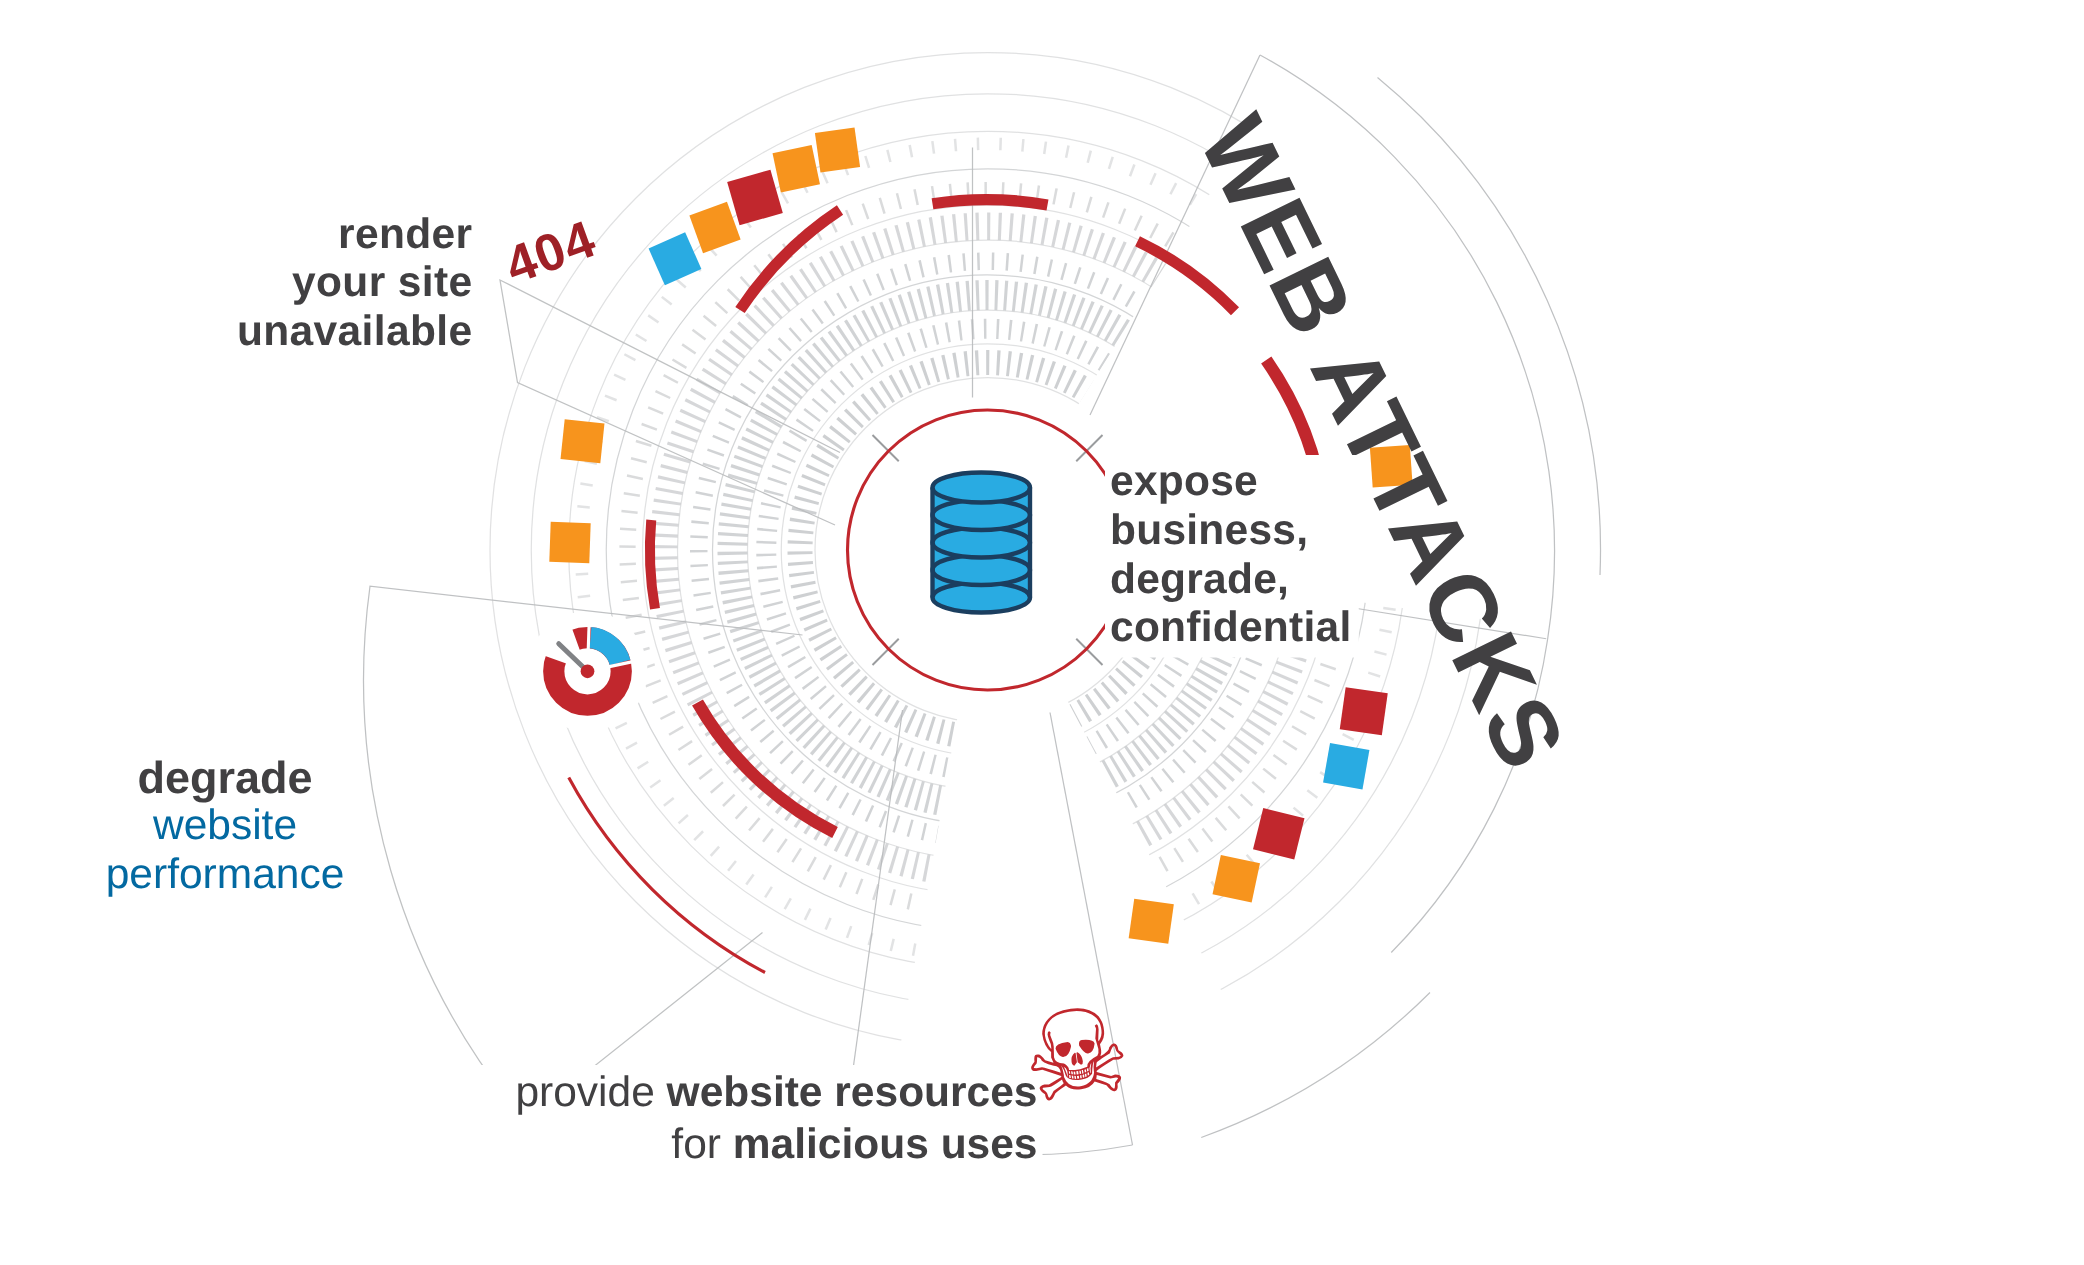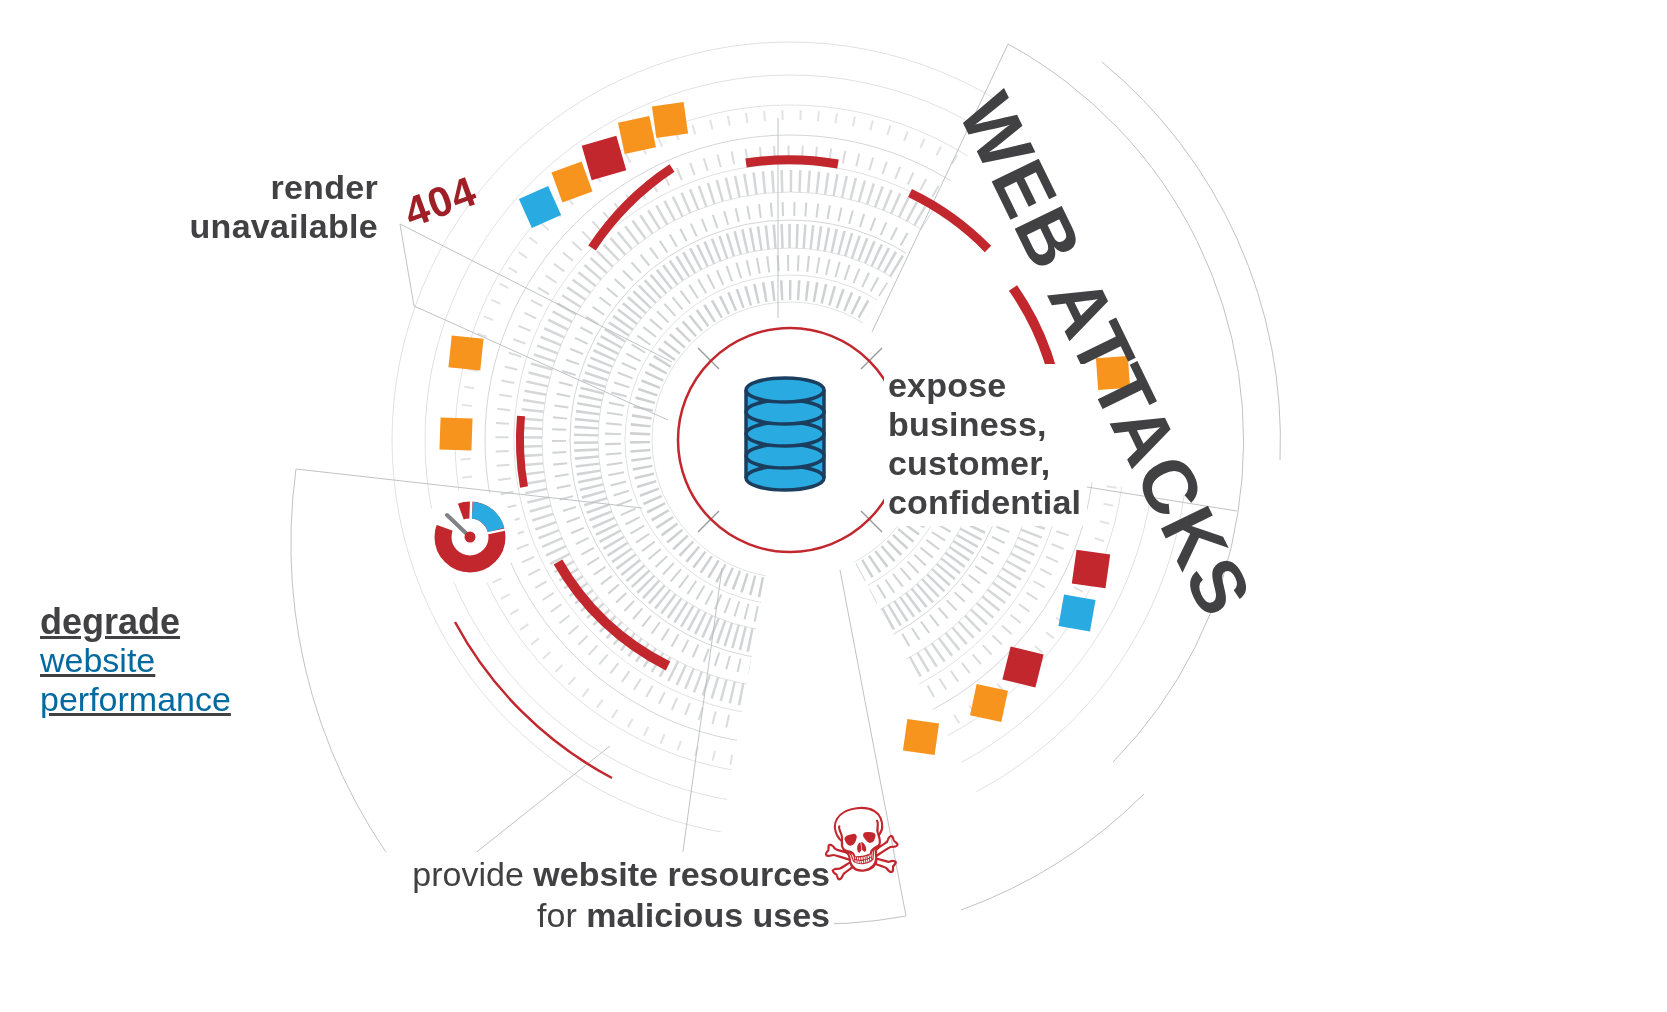--- a/index.html
+++ b/index.html
@@ -20,21 +20,21 @@
   }
   .title-label {
     left:1020px; top:80px; transform:rotate(64deg); transform-origin:0 0;
     font-weight:700; font-size:76px; letter-spacing:2px; white-space:nowrap;
     color:#414042;
   }
   .expose-label {
     left:884px; top:332px; font-weight:700; font-size:34px; line-height:39px;
     background:#ffffff; padding:2px 6px 4px 4px; letter-spacing:.2px;margin-top:32px;
   }
-  .degrade-label { left:40px; top:602px; width:280px; text-align:left; line-height:39px;text-decoration:underline; }
+  .degrade-label { left:40px; top:602px; width:280px; text-align:center; line-height:39px; }
   .degrade-label .strong { font-weight:700; font-size:36px; color:#414042; }
   .degrade-label .soft { font-weight:400; font-size:34px; color:#0369a1; }
   .provide-label {
     left:304px; top:852px; width:522px; text-align:right;
     font-size:34px; line-height:41px; background:#ffffff; padding:2px 4px;
   }
   .provide-label b { font-weight:700; }
   .skull {
     left:818px; top:796px; font-size:96px; color:#c1272d;
     transform:rotate(-8deg);
@@ -147,31 +147,32 @@
       <ellipse cx="785" cy="434" rx="39" ry="12" fill="#29abe2" stroke="#1b3e5f" stroke-width="3.5"></ellipse>
       <ellipse cx="785" cy="412" rx="39" ry="12" fill="#29abe2" stroke="#1b3e5f" stroke-width="3.5"></ellipse>
       <ellipse cx="785" cy="390" rx="39" ry="12" fill="#29abe2" stroke="#1b3e5f" stroke-width="3.5"></ellipse>
       <path d="M 746 390 L 746 478" stroke="#1b3e5f" stroke-width="3.5"></path>
       <path d="M 824 390 L 824 478" stroke="#1b3e5f" stroke-width="3.5"></path>
     </g>
   </svg>
 
   <div class="label render-label">
     <div>render</div>
+    <div>your site</div>
     <div>unavailable</div>
   </div>
 
   <div class="label badge-404">404</div>
 
   <div class="label title-label">WEB ATTACKS</div>
 
   <div class="label expose-label">
     <div>expose</div>
     <div>business,</div>
-    <div>customer,</div>
+    <div>degrade,</div>
     <div>confidential</div>
   </div>
 
   <div class="label degrade-label">
     <div class="strong">degrade</div>
     <div class="soft">website</div>
     <div class="soft">performance</div>
   </div>
 
   <div class="label provide-label">

